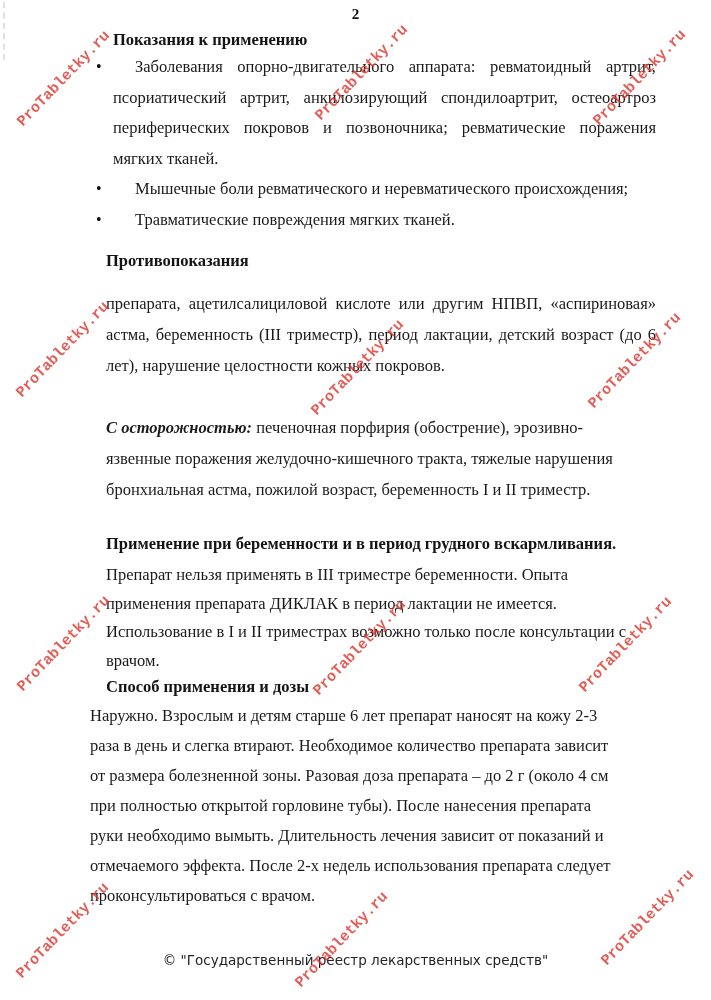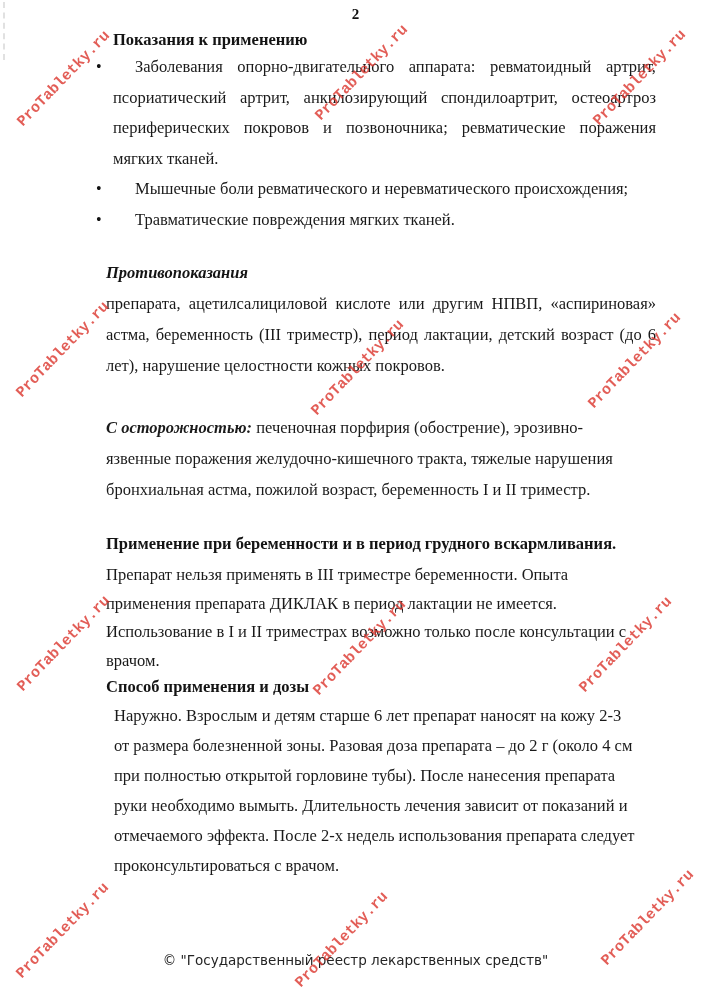--- a/index.html
+++ b/index.html
@@ -11,39 +11,39 @@
   
   .page-number{
     top:4px;left:0;width:711px;text-align:center;
     font-size:15px;font-weight:bold;line-height:20px;color:#111;
   }
   
   .heading{
     font-weight:bold;font-size:16.5px;line-height:22px;white-space:nowrap;color:#141414;text-align:center;
   }
   #h-indications{top:29px;left:113px;}
-  #h-contra{top:262px;left:106px;font-style:italic;}
+  #h-contra{top:250px;left:106px;}
   #h-pregnancy{top:533px;left:106px;}
   #h-dosage{top:676px;left:106px;}
   
   .textblock{font-size:16.5px;color:#1a1a1a;}
   .ln{text-align:left;white-space:nowrap;}
   .ln.j{text-align:justify;text-align-last:justify;white-space:normal;}
   .ln.wrapspace{white-space:pre-wrap;}
   #bullets{top:52px;left:113px;width:543px;line-height:30.5px;}
   .bullet-item{position:relative;}
   .bullet-item .bdot{
     position:absolute;left:-17px;top:0;font-size:16px;color:#111;
   }
   .bullet-item .first{padding-left:22px;}
   #p-contra{top:288px;left:106px;width:550px;line-height:31px;}
   #p-caution{top:412px;left:106px;width:550px;line-height:31px;}
   .lead{font-weight:bold;font-style:italic;}
   #p-pregnancy{top:561px;left:106px;width:550px;line-height:28.7px;}
-  #p-dosage{top:701px;left:114px;width:550px;line-height:30px;}
+  #p-dosage{top:701px;left:90px;width:550px;line-height:30px;}
   
   .footer{
     top:951px;left:0;width:711px;text-align:center;
     font-family:"DejaVu Sans", sans-serif;font-size:13.5px;line-height:18px;color:#242424;
   }
   
   .wm{
     position:absolute;z-index:6;pointer-events:none;
     font-family:"Liberation Mono", monospace;font-weight:bold;font-size:15px;
     color:#dc362e;opacity:0.8;white-space:nowrap;
@@ -101,20 +101,21 @@
   <div class="ln">Препарат нельзя применять в III триместре беременности. Опыта</div>
   <div class="ln">применения препарата ДИКЛАК в период лактации не имеется.</div>
   <div class="ln">Использование в I и II триместрах возможно только после консультации с</div>
   <div class="ln">врачом.</div>
 </div>
 
 <div class="abs heading" id="h-dosage">Способ применения и дозы</div>
 
 <div class="abs textblock" id="p-dosage">
   <div class="ln">Наружно. Взрослым и детям старше 6 лет препарат наносят на кожу 2-3</div>
+  <div class="ln">раза в день и слегка втирают. Необходимое количество препарата зависит</div>
   <div class="ln">от размера болезненной зоны. Разовая доза препарата – до 2 г (около 4 см</div>
   <div class="ln">при полностью открытой горловине тубы). После нанесения препарата</div>
   <div class="ln">руки необходимо вымыть. Длительность лечения зависит от показаний и</div>
   <div class="ln">отмечаемого эффекта. После 2-х недель использования препарата следует</div>
   <div class="ln">проконсультироваться с врачом.</div>
 </div>
 
 <div class="abs footer">© "Государственный реестр лекарственных средств"</div>
 
 <span class="wm" style="left:64px;top:79px">ProTabletky.ru</span>

